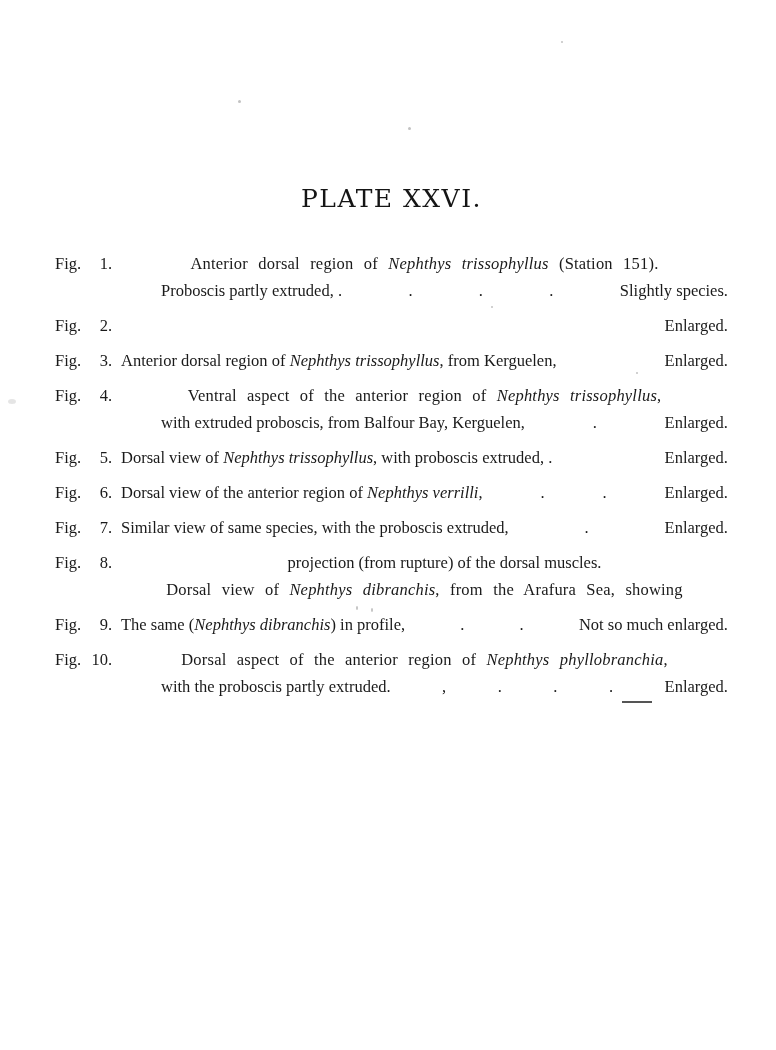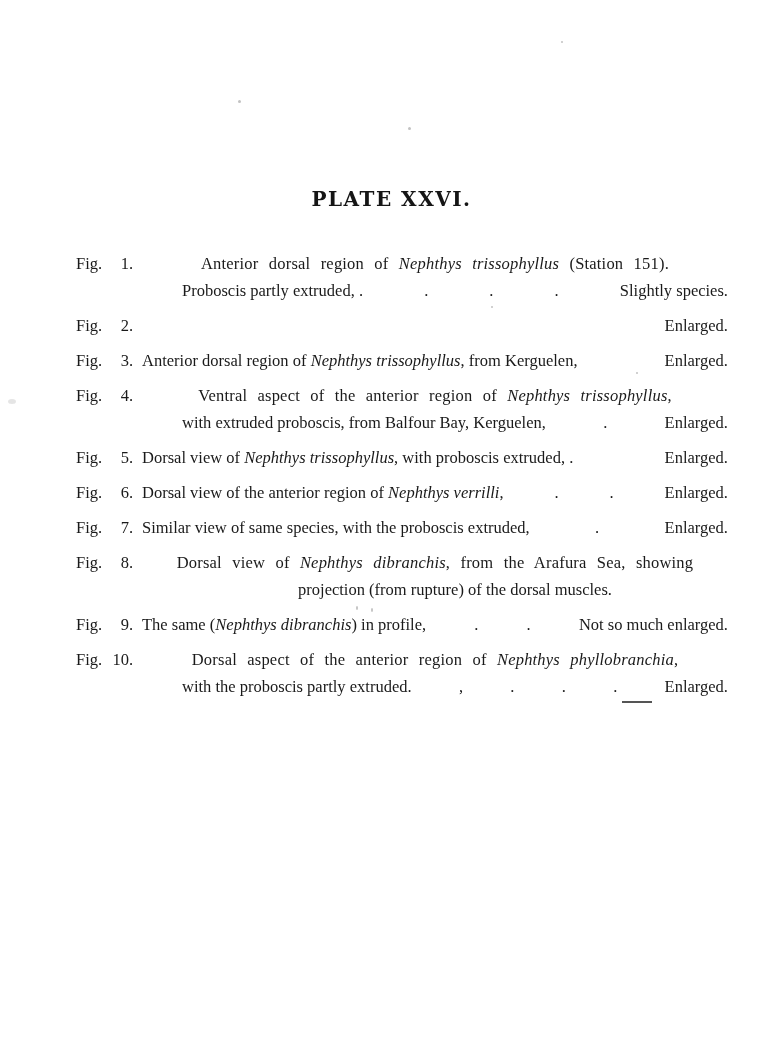--- a/index.html
+++ b/index.html
@@ -11,33 +11,32 @@
     color: #1a1a1a;
     font-family: "Liberation Serif", "DejaVu Serif", serif;
     box-sizing: border-box;
     padding: 188px 48px 0 55px;
     overflow: hidden;
   }
   .plate-title {
     margin: 0 0 40px 0;
     text-align: center;
     font-family: "DejaVu Serif", "Liberation Serif", serif;
-    font-size: 20px;
-    font-weight: bold;
+    font-size: 25px;
+    font-weight: normal;
     letter-spacing: 1.5px;
     line-height: 22px;
     color: #151515;
   }
   .entries { width: 100%; }
   .entry {
     display: flex;
     margin-bottom: 8px;
     font-size: 16.5px;
     line-height: 27px;
-    margin-left: 21px;
   }
   .fig-label {
     width: 57px;
     min-width: 57px;
     display: flex;
     justify-content: space-between;
     margin-right: 9px;
   }
   .entry-body { flex: 1; min-width: 0; }
   .line { line-height: 27px; text-align: center; }
@@ -181,22 +180,22 @@
             <span class="note">Enlarged.</span>
           </div>
         </div>
       </div>
       <div class="entry">
         <div class="fig-label">
           <span>Fig.</span>
           <span>8.</span>
         </div>
         <div class="entry-body">
+          <div class="line indent"><span class="cap"><span>projection (from rupture) of the dorsal muscles.</span></span></div>
           <div class="line spread spread"><span class="cap"><span>Dorsal view of </span><i>Nephthys dibranchis</i><span>, from the Arafura Sea, showing</span></span></div>
-          <div class="line indent"><span class="cap"><span>projection (from rupture) of the dorsal muscles.</span></span></div>
         </div>
       </div>
       <div class="entry">
         <div class="fig-label">
           <span>Fig.</span>
           <span>9.</span>
         </div>
         <div class="entry-body">
           <div class="line flexline">
             <span class="cap"><span>The same (</span><i>Nephthys dibranchis</i><span>) in profile,</span></span>

